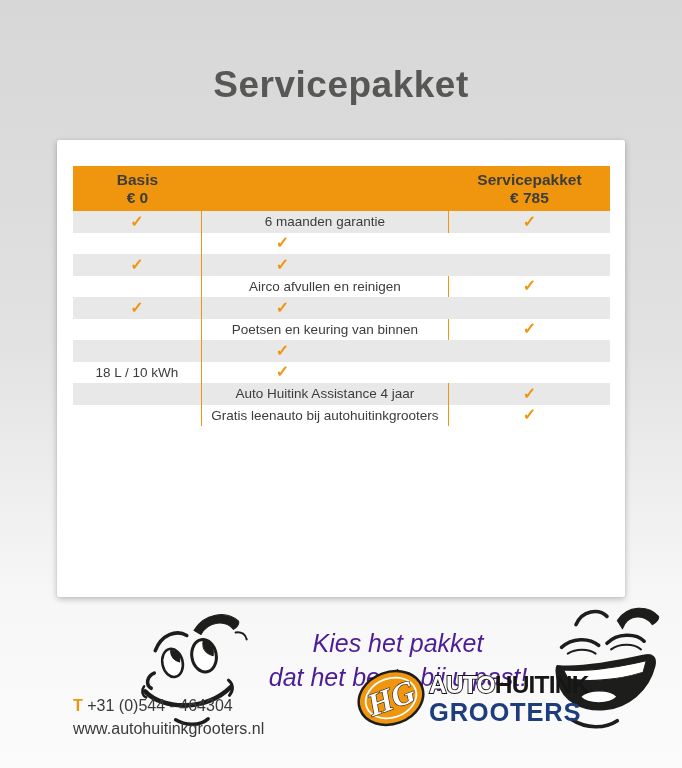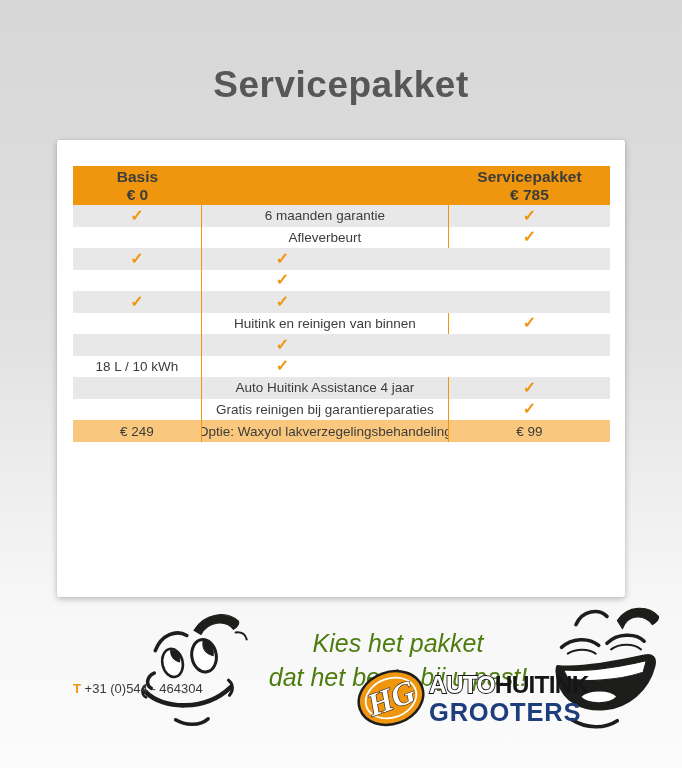--- a/index.html
+++ b/index.html
@@ -16,21 +16,21 @@
     text-align:center; font-size:37px; font-weight:bold; color:#575756;
     letter-spacing:0.5px;
   }
   .card {
     position:absolute; left:57px; top:140px; width:568px; height:457px;
     background:#ffffff; border-radius:2px;
     box-shadow:0 2px 6px rgba(0,0,0,0.25), 0 0 1px rgba(0,0,0,0.2);
   }
   .pkg-table { position:absolute; left:16px; top:26px; width:537px; }
   .thead {
-    display:flex; height:39px; background:#f0960e; color:#1d1d1b;justify-content:flex-end;
+    display:flex; height:45px; background:#f0960e; color:#1d1d1b;justify-content:flex-end;
   }
   .hcell { display:flex; flex-direction:column; justify-content:center; align-items:center; }
   .hcell .h-line { font-weight:bold; font-size:15.5px; line-height:18px; }
   .trow { display:flex; height:21.5px; }
   .trow.gray  { background:#e8e8e8; }
   .trow.white { background:#ffffff; }
   .trow.option { background:#f9c87e; height:22px; }
   .tcell {
     display:flex; align-items:center; justify-content:center;
     font-size:13.5px; color:#3c3c3b; overflow:hidden; white-space:nowrap;
@@ -39,25 +39,25 @@
   .tcell.label   { width:46%; border-right:1.5px solid #f0960e; }
   .tcell.service { width:30%; }
   .thead .tcell.basis, .thead .tcell.label { border-right:none; }
   .check { color:#f0960e; font-weight:bold; font-size:16px; line-height:1; }
   .face { position:absolute; }
   .face-left  { left:82px;  top:466px; }
   .face-right { left:488px; top:464px; }
   .tagline {
     position:absolute; left:170px; top:486px; width:342px;
     text-align:center; font-style:italic; font-size:25px; line-height:34px;
-    color:#4d7c0f;
+    color:#4c1d95;
   }
   .footer-contact {
-    position:absolute; left:73px; top:677px;
-    font-size:13px; line-height:23px; color:#3a3a39;
+    position:absolute; left:73px; top:694px;
+    font-size:16px; line-height:23px; color:#3a3a39;
   }
   .footer-contact .t-label { color:#f0960e; font-weight:bold; }
   .logo-svg { position:absolute; left:356px; top:661px; }
 </style>
 </head>
 <body>
 
 <div class="page-title">Servicepakket</div>
 
 <div class="card">
@@ -79,50 +79,50 @@
           <div class="tcell basis">
             <span class="check">✓</span>
           </div>
           <div class="tcell label">6 maanden garantie</div>
           <div class="tcell service">
             <span class="check">✓</span>
           </div>
         </div>
         <div class="trow white">
           <div class="tcell basis"></div>
-          <div class="tcell label">Afleverbeurt</div>
           <div class="tcell service">
             <span class="check">✓</span>
           </div>
         </div>
         <div class="trow gray">
           <div class="tcell basis">
             <span class="check">✓</span>
           </div>
           <div class="tcell service">
             <span class="check">✓</span>
           </div>
         </div>
         <div class="trow white">
           <div class="tcell basis"></div>
+          <div class="tcell label">Airco afvullen en reinigen</div>
           <div class="tcell service">
             <span class="check">✓</span>
           </div>
         </div>
         <div class="trow gray">
           <div class="tcell basis">
             <span class="check">✓</span>
           </div>
           <div class="tcell service">
             <span class="check">✓</span>
           </div>
         </div>
         <div class="trow white">
           <div class="tcell basis"></div>
-          <div class="tcell label">Huitink en reinigen van binnen</div>
+          <div class="tcell label">Poetsen en keuring van binnen</div>
           <div class="tcell service">
             <span class="check">✓</span>
           </div>
         </div>
         <div class="trow gray">
           <div class="tcell basis"></div>
           <div class="tcell service">
             <span class="check">✓</span>
           </div>
         </div>
@@ -134,31 +134,26 @@
         </div>
         <div class="trow gray">
           <div class="tcell basis"></div>
           <div class="tcell label">Auto Huitink Assistance 4 jaar</div>
           <div class="tcell service">
             <span class="check">✓</span>
           </div>
         </div>
         <div class="trow white">
           <div class="tcell basis"></div>
-          <div class="tcell label">Gratis reinigen bij garantiereparaties</div>
+          <div class="tcell label">Gratis leenauto bij autohuitinkgrooters</div>
           <div class="tcell service">
             <span class="check">✓</span>
           </div>
         </div>
       </div>
-    <div class="trow option">
-      <div class="tcell basis">€ 249</div>
-      <div class="tcell label">Optie: Waxyol lakverzegelingsbehandeling</div>
-      <div class="tcell service">€ 99</div>
-    </div>
   </div>
 
   <svg class="face face-left" width="124" height="126" viewBox="0 0 122 124" fill="none" stroke="#1d1d1b" stroke-linecap="round" stroke-linejoin="round">
     <path d="M16,44 C22,28 37,23 47,29" stroke-width="3.5"></path>
     <path d="M54,24 C64,7 86,4 98,15 C99,17 97,21 93,23 C85,13 68,15 61,28 Z" fill="#1d1d1b" stroke-width="1"></path>
     <path d="M95,26 C101,25 105,28 106,33" stroke-width="2"></path>
     <ellipse cx="33" cy="56" rx="10" ry="14" transform="rotate(-12 33 56)" fill="#fff" stroke-width="2.5"></ellipse>
     <path d="M31,44 C37,43 41,48 40,55 C35,54 31,50 31,44 Z" fill="#1d1d1b" stroke-width="1"></path>
     <ellipse cx="64" cy="49" rx="12" ry="16" transform="rotate(-10 64 49)" fill="#fff" stroke-width="3"></ellipse>
     <path d="M63,35 C70,34 74,40 73,49 C66,47 62,42 63,35 Z" fill="#1d1d1b" stroke-width="1"></path>
@@ -183,20 +178,21 @@
     <path d="M64,44 C72,38 86,38 93,44" stroke-width="2"></path>
     <path d="M12,60 C30,62 60,58 96,50 C104,48 108,52 106,60 C100,84 80,100 58,102 C36,104 18,94 13,76 C11,68 10,62 12,60 Z" fill="#1d1d1b" stroke-width="2"></path>
     <path d="M18,64 C42,66 72,61 98,55 L95,66 C70,74 40,76 22,72 Z" fill="#fff" stroke-width="1"></path>
     <path d="M34,90 C42,98 62,98 70,90 C64,82 42,82 34,90 Z" fill="#fff" stroke-width="1.5"></path>
     <path d="M26,112 C40,121 58,121 70,113" stroke-width="3.5"></path>
   </svg>
 </div>
 
 <div class="footer-contact">
   <div><span class="t-label">T</span> <span>+31 (0)544 - 464304</span></div>
+  <div>www.autohuitinkgrooters.nl</div>
 </div>
 
 <svg class="logo-svg" width="258" height="72" viewBox="0 0 258 72">
   <g transform="rotate(-20 35 37)">
     <ellipse cx="35" cy="37" rx="33" ry="26" fill="#f0960e" stroke="#1d1d1b" stroke-width="2.5"></ellipse>
     <ellipse cx="35" cy="37" rx="26" ry="19.5" fill="none" stroke="#ffffff" stroke-width="1.8"></ellipse>
     <text x="35" y="48" text-anchor="middle" font-family="Liberation Serif, serif" font-style="italic" font-weight="bold" font-size="32" fill="#ffffff" stroke="#1d1d1b" stroke-width="1.2" style="paint-order:stroke">HG</text>
   </g>
   <text x="73" y="32" font-family="Liberation Sans, sans-serif" font-weight="bold" font-size="24.5" letter-spacing="-0.8">
     <tspan fill="#ffffff" stroke="#161616" stroke-width="1.8" style="paint-order:stroke">AUTO</tspan><tspan fill="#161616">HUITINK</tspan>

